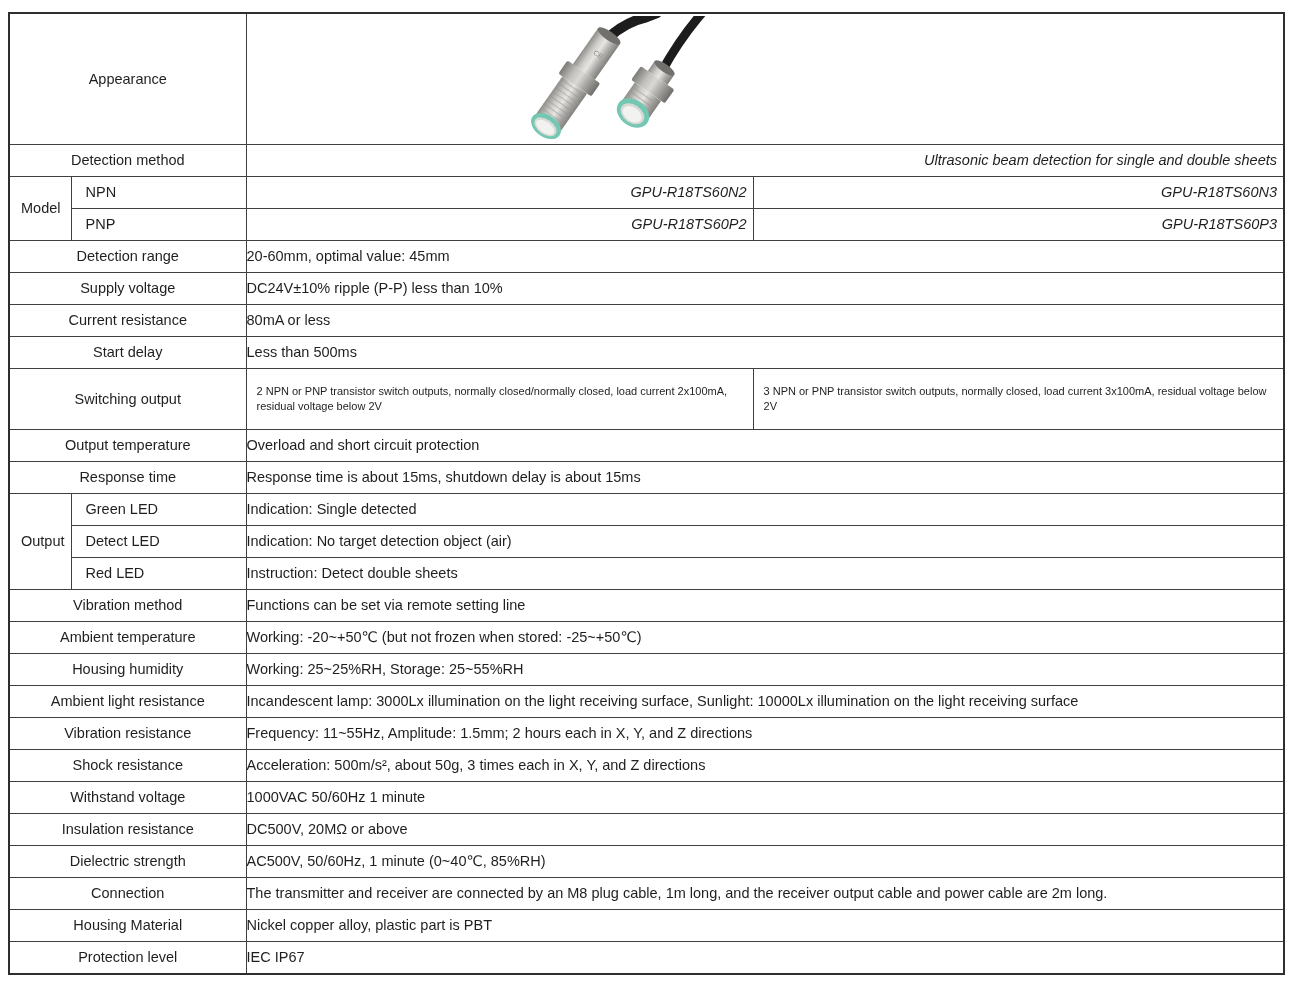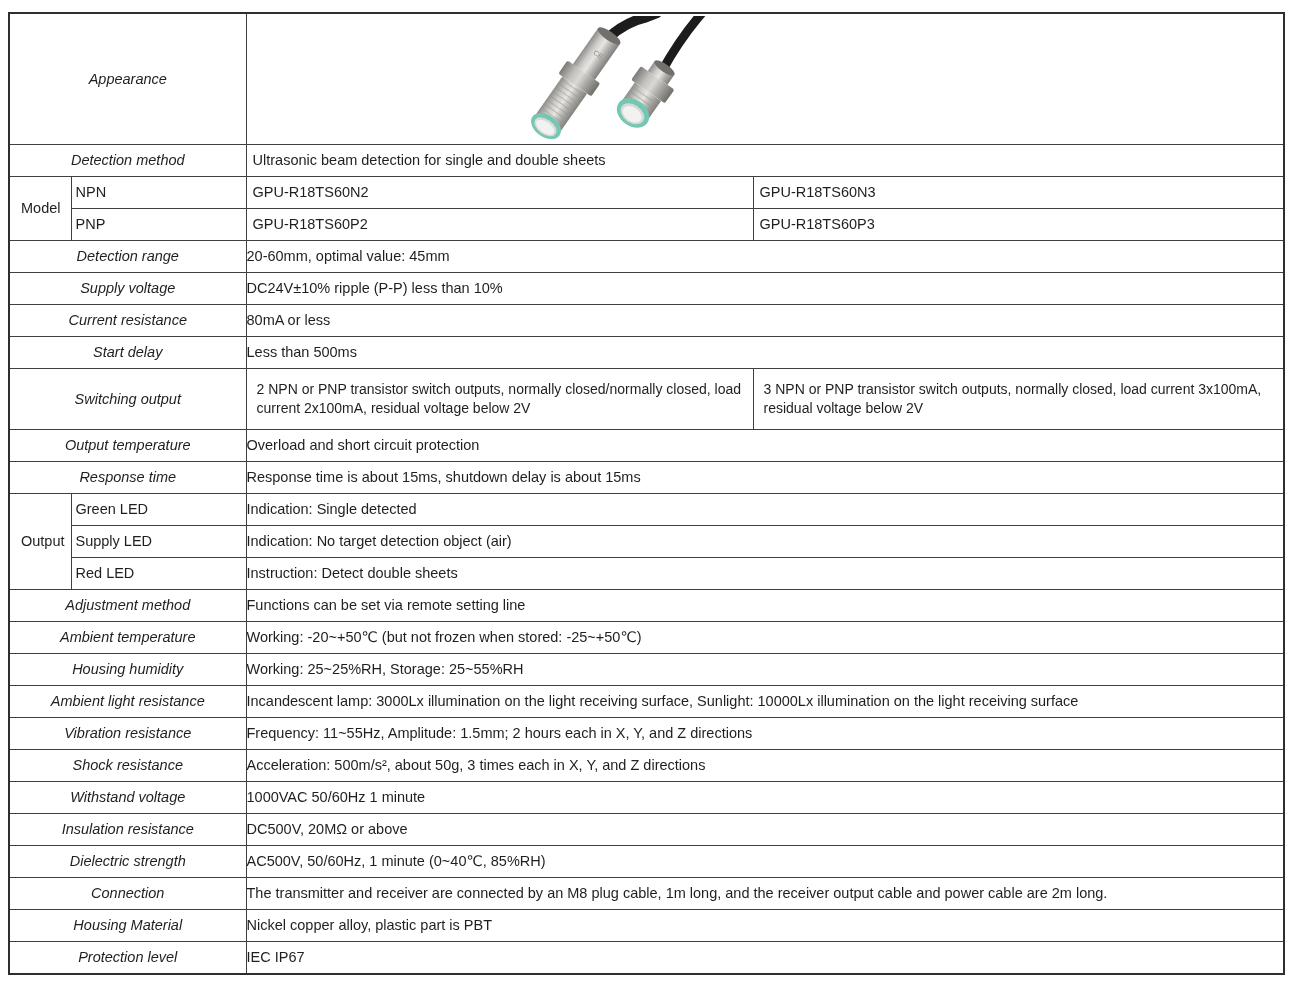--- a/index.html
+++ b/index.html
@@ -17,28 +17,28 @@
   }
   .spec-table td{
     border:1px solid #3f3f3f;
     font-size:14.5px;
     height:27px;
     padding:2px 6px;
     line-height:1.25;
     vertical-align:middle;
     overflow:hidden;
   }
-  td.lbl{text-align:center;padding:2px 4px;font-style:italic;}
-  td.sub-lbl{text-align:left;padding-left:4px;}
+  td.lbl{text-align:center;padding:2px 4px;}
+  td.sub-lbl{text-align:left;padding-left:14px;}
   td.group-lbl{text-align:center;padding:2px 11px;}
   td.val{text-align:left;padding-left:0;}
-  td.center{text-align:left;}
+  td.center{text-align:right;font-style:italic;}
   td.appearance-lbl{height:126px;}
   td.img-cell{padding:0;height:126px;}
-  td.sw-val{font-size:14px;padding:4px 8px 4px 10px;line-height:1.35;height:52px;}
+  td.sw-val{font-size:11px;padding:4px 8px 4px 10px;line-height:1.35;height:52px;}
   .photo-wrap{margin-left:268px;width:195px;height:126px;position:relative;}
 </style>
 </head>
 <body>
 
 <table class="spec-table">
   <colgroup>
     <col style="width:62px">
       <col style="width:175px">
       <col style="width:507px">
@@ -150,30 +150,30 @@
     <td colspan="2" class="lbl">Response time</td>
     <td colspan="2" class="val">Response time is about 15ms, shutdown delay is about 15ms</td>
   </tr>
 
   <tr>
     <td rowspan="3" class="group-lbl">Output</td>
     <td class="sub-lbl">Green LED</td>
     <td colspan="2" class="val">Indication: Single detected</td>
   </tr>
   <tr>
-    <td class="sub-lbl">Supply LED</td>
+    <td class="sub-lbl">Detect LED</td>
     <td colspan="2" class="val">Indication: No target detection object (air)</td>
   </tr>
   <tr>
     <td class="sub-lbl">Red LED</td>
     <td colspan="2" class="val">Instruction: Detect double sheets</td>
   </tr>
 
   <tr>
-    <td colspan="2" class="lbl">Adjustment method</td>
+    <td colspan="2" class="lbl">Vibration method</td>
     <td colspan="2" class="val">Functions can be set via remote setting line</td>
   </tr>
   <tr>
     <td colspan="2" class="lbl">Ambient temperature</td>
     <td colspan="2" class="val">Working: -20~+50℃ (but not frozen when stored: -25~+50℃)</td>
   </tr>
   <tr>
     <td colspan="2" class="lbl">Housing humidity</td>
     <td colspan="2" class="val">Working: 25~25%RH, Storage: 25~55%RH</td>
   </tr>

